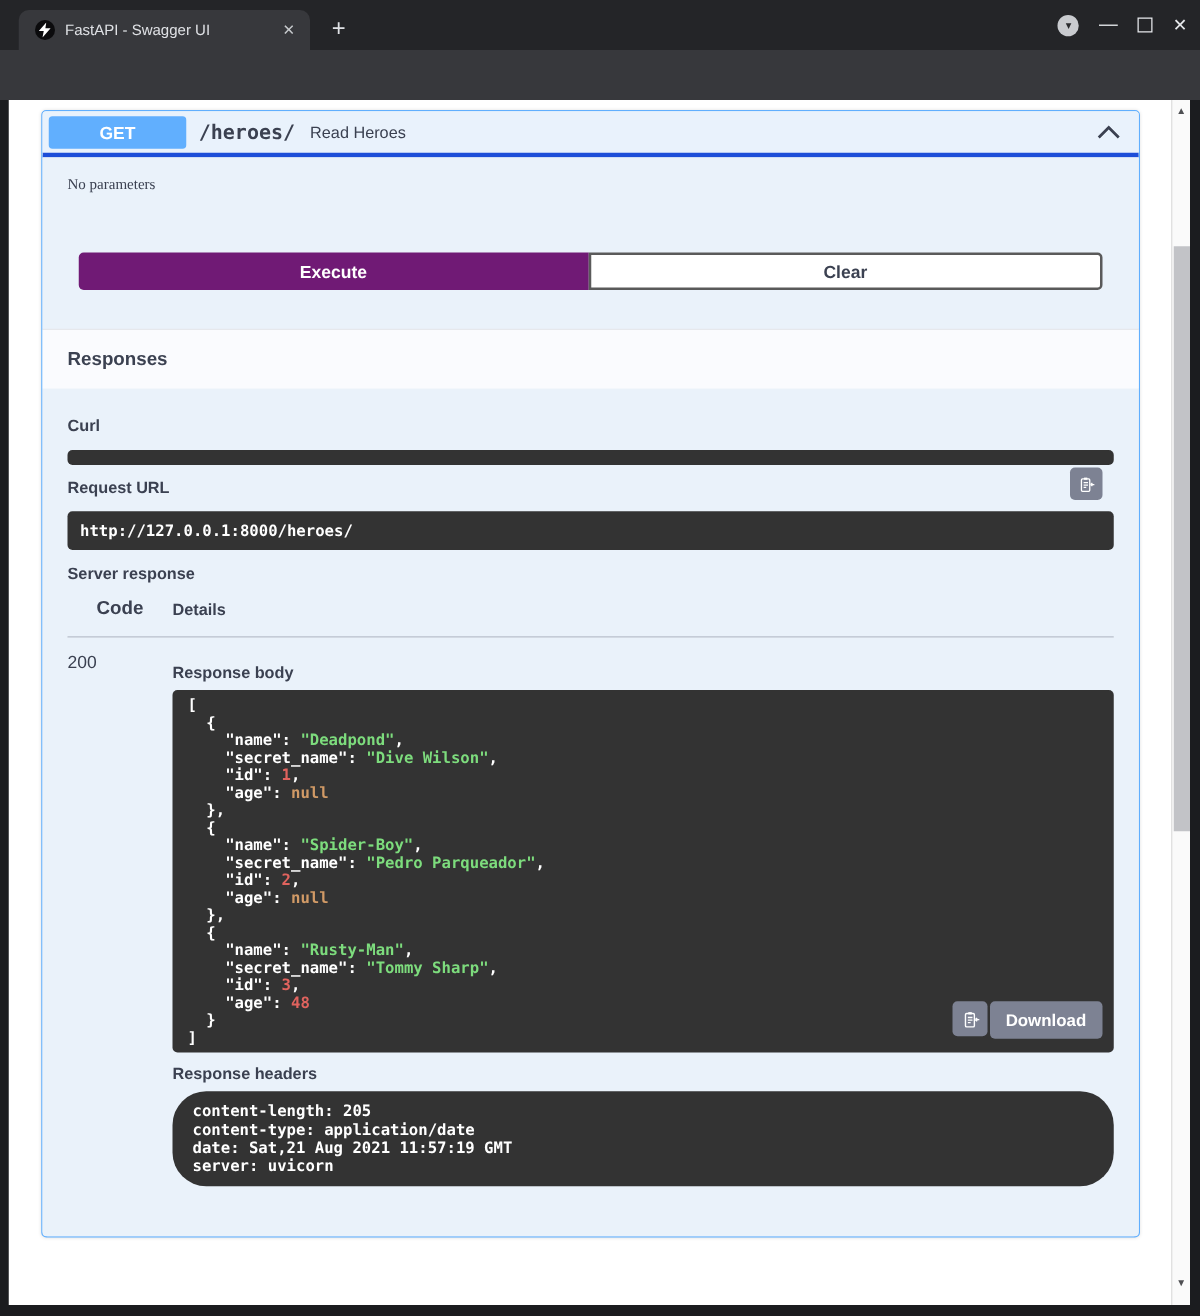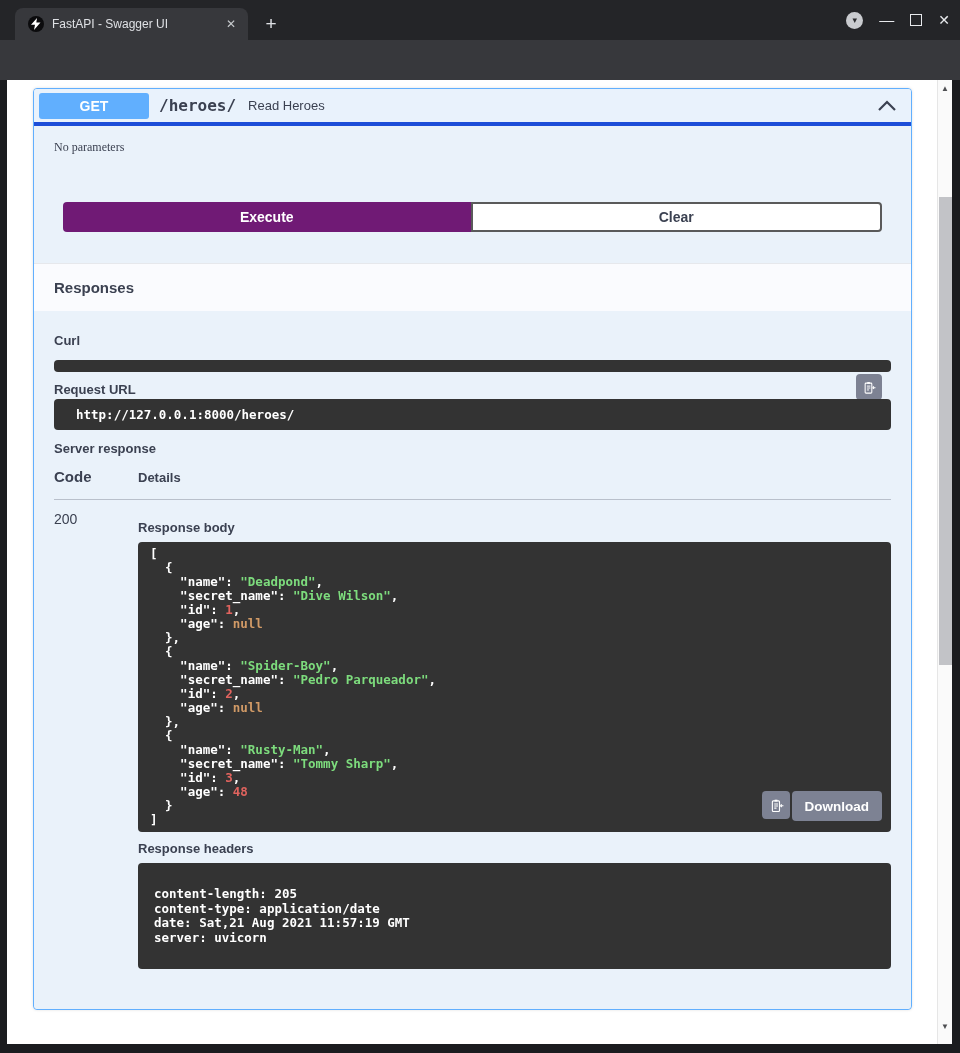--- a/index.html
+++ b/index.html
@@ -91,40 +91,40 @@
   .tok-str{color:#7ddc7d;}
   .tok-num{color:#e0635e;}
   .tok-null{color:#d19a66;}
 
   .curl-block{margin-top:12px;padding:6px 10px;line-height:14.5px;}
   .copy-btn{position:absolute;width:26px;height:26px;background:#7d8293;border:none;border-radius:4px;
             display:flex;align-items:center;justify-content:center;}
   .curl-copy{right:9px;top:14px;}
 
   .requrl-label{margin-top:10px;}
-  .requrl-block{margin-top:2px;padding:8px 22px;line-height:15px;}
+  .requrl-block{margin-top:12px;padding:8px 10px;line-height:15px;}
 
   .server-resp-label{margin-top:11px;}
 
   .live-table{margin-top:12px;}
-  .lt-head{display:flex;height:31px;border-bottom:1px solid rgba(59,65,81,.28);}
+  .lt-head{display:flex;height:31px;border-bottom:1px solid rgba(59,65,81,.28);text-align:center;}
   .lt-code-col{width:84px;flex:none;}
   .lt-head .code-h{font-size:15px;font-weight:bold;color:#3b4151;}
   .lt-head .details-h{font-size:13px;font-weight:bold;color:#3b4151;padding-top:2px;}
   .lt-row{display:flex;padding-top:11px;}
   .status-code{font-size:14px;color:#3b4151;}
   .lt-details{flex:1;min-width:0;}
   .respbody-label{margin:9px 0 7px;}
   .respbody-block{height:290px;padding:5px 12px;line-height:14px;overflow:hidden;}
   .respbody-copy{right:101px;bottom:13px;width:28px;height:28px;}
   .btn-download{position:absolute;right:9px;bottom:11px;height:30px;padding:0 13px;background:#7d8293;
                 border:none;border-radius:4px;color:#fff;font-weight:bold;font-size:13.5px;
                 font-family:"Liberation Sans",sans-serif;display:flex;align-items:center;}
   .respheaders-label{margin-top:9px;}
-  .respheaders-block{margin-top:7px;padding:24px 16px;line-height:14.5px;}
+  .respheaders-block{margin-top:7px;padding:9px 16px;line-height:14.5px;border-radius:27px;}
 
   
   .scrollbar{position:absolute;left:937px;top:80px;width:15px;height:964px;background:#fafafa;
              border-left:1px solid #e6e6e6;box-sizing:border-box;}
   .sb-arrow{position:absolute;left:0;width:100%;text-align:center;font-size:8px;color:#4e4f52;}
   .sb-up{top:4px;}
   .sb-down{top:942px;}
   .sb-thumb{position:absolute;left:1px;top:117px;width:13px;height:468px;background:#c2c3c7;}
 </style>
 </head>

